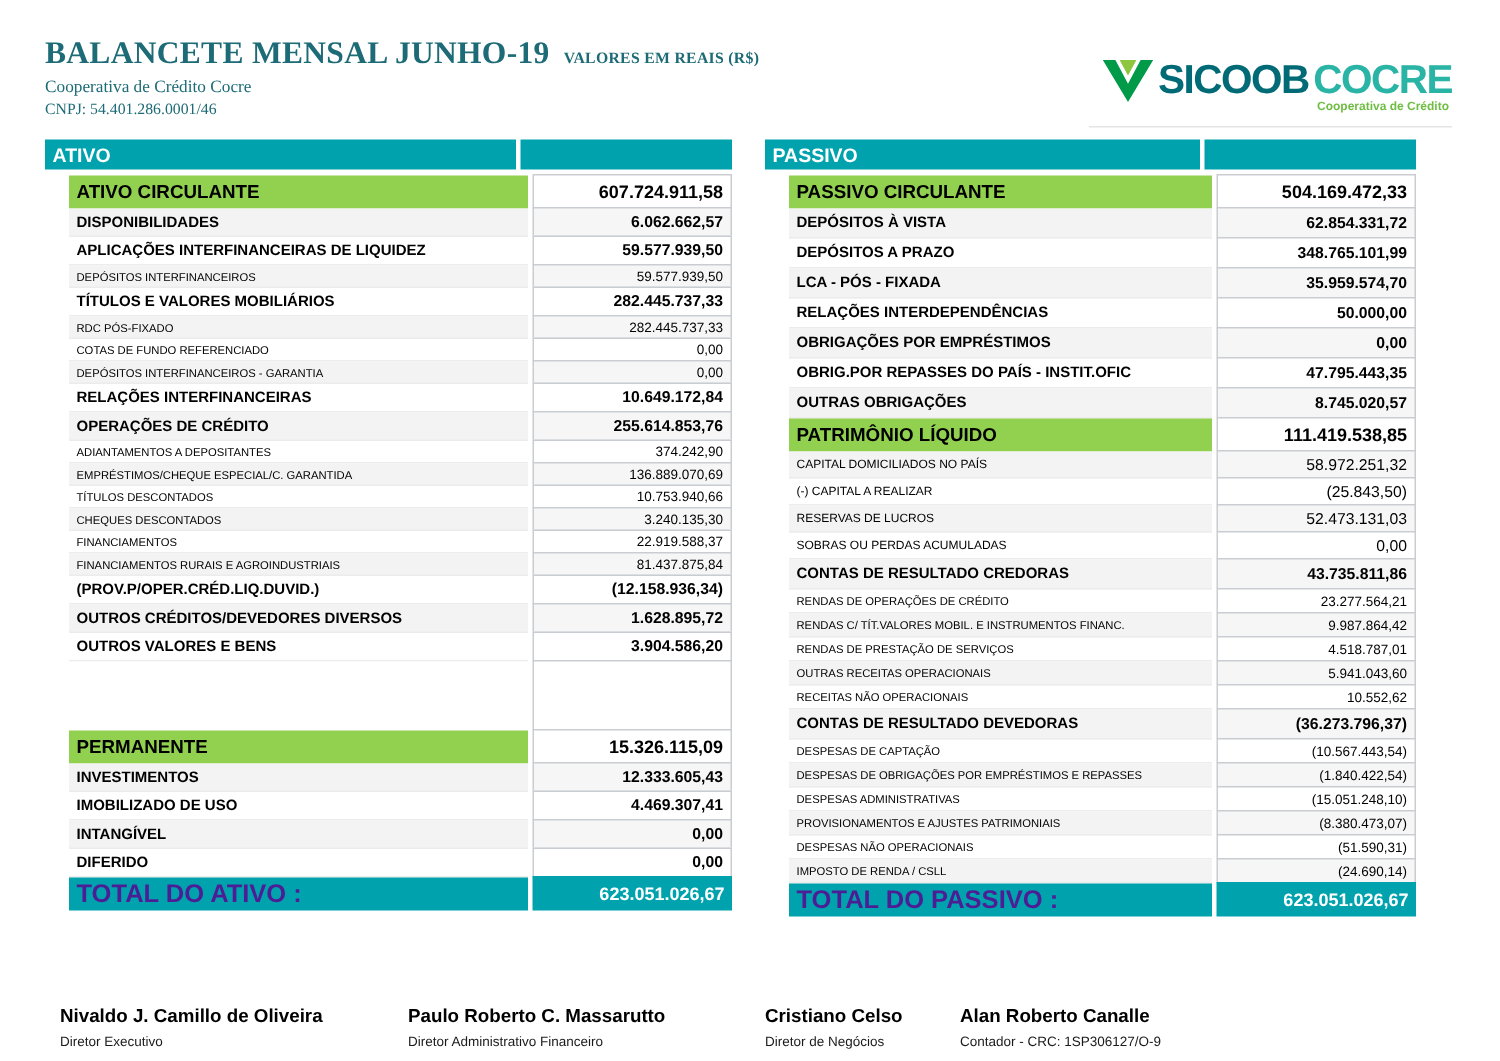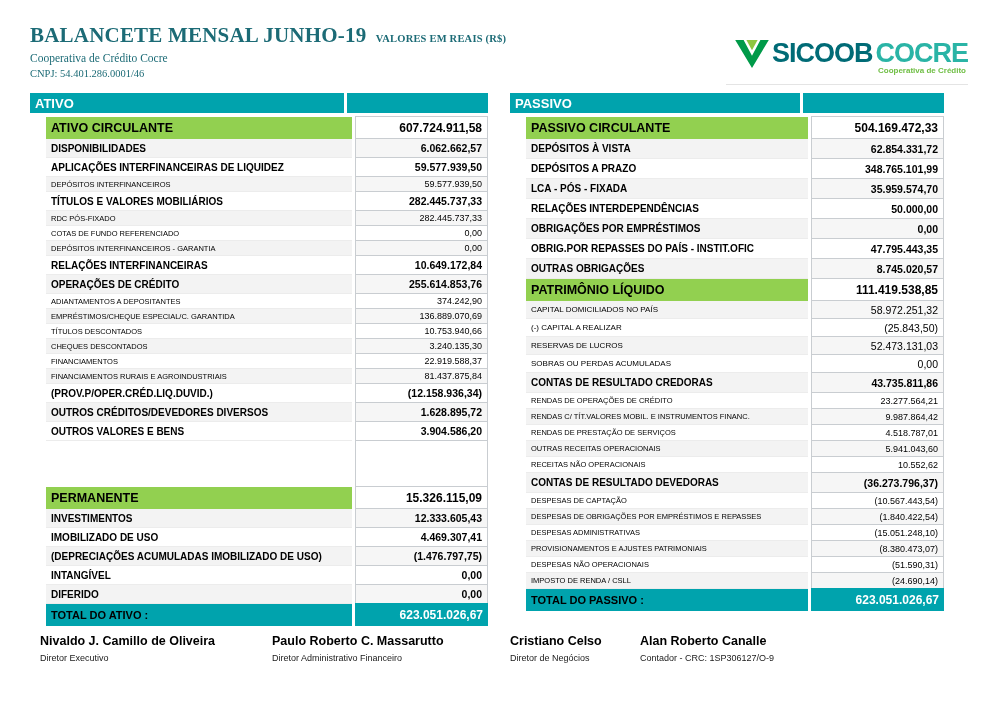--- a/index.html
+++ b/index.html
@@ -46,40 +46,40 @@
   .row.small .cl{font-size:7.5px;}
   .row.small .cv{font-size:9px;}
   .row.medium .cl{font-size:8px;}
   .row.medium .cv{font-size:10.5px;}
 
   .row.section .cl{background:var(--green,#92D050);font-weight:bold;font-size:12.5px;
                    border-bottom:none;color:#000;}
   .row.section .cv{font-weight:bold;font-size:12px;background:#fff;}
   .row.spacer .cl{background:#fff;border-bottom:none;}
   .row.spacer .cv{background:#fff;}
-  .row.total .cl{background:var(--teal,#00A3AD);color:#000000;font-weight:bold;font-size:11px;
+  .row.total .cl{background:var(--teal,#00A3AD);color:#4c1d95;font-weight:bold;font-size:17px;
                  border-bottom:none;}
   .row.total .cv{background:var(--teal,#00A3AD);color:#fff;font-weight:bold;font-size:12px;border:none;}
 
   
   .t-left  .row.section{height:22px;}
   .t-left  .row.bold{height:19px;}
   .t-left  .row.small{height:15px;}
   .t-left  .row.spacer{height:46px;}
   .t-left  .row.total{height:22px;}
   .t-right .row.section{height:22px;}
   .t-right .row.bold{height:20px;}
   .t-right .row.medium{height:18px;}
   .t-right .row.small{height:16px;}
   .t-right .row.total{height:22px;}
 
   
   .sigs{position:absolute;left:0;top:634px;width:1000px;height:45px;}
   .sig{position:absolute;top:0;}
-  .sig-name{font-weight:bold;font-size:12.5px;color:#000;}
+  .sig-name{font-weight:bold;font-size:12.5px;color:#000;margin-top:36px;}
   .sig-role{font-size:9px;color:#1a1a1a;margin-top:5px;}
   .sig-1{left:40px;} .sig-2{left:272px;} .sig-3{left:510px;} .sig-4{left:640px;}
 </style>
 </head>
 <body style="--teal: #00A3AD; --green: #92D050; --title_ink: #1C6B76; --logo_dark: #006B76; --logo_light: #2AB4A6; --logo_green: #6FBE44; --mark_dark: #009A49; --mark_light: #8DC63F;">
 
 <div class="page">
 
   <div class="doc-header">
     <div class="title">
@@ -194,24 +194,20 @@
         </div>
         <div class="row bold">
           <div class="cl">INVESTIMENTOS</div>
           <div class="cv">12.333.605,43</div>
         </div>
         <div class="row bold">
           <div class="cl">IMOBILIZADO DE USO</div>
           <div class="cv">4.469.307,41</div>
         </div>
         <div class="row bold">
-          <div class="cl">(DEPRECIAÇÕES ACUMULADAS IMOBILIZADO DE USO)</div>
-          <div class="cv">(1.476.797,75)</div>
-        </div>
-        <div class="row bold">
           <div class="cl">INTANGÍVEL</div>
           <div class="cv">0,00</div>
         </div>
         <div class="row bold">
           <div class="cl">DIFERIDO</div>
           <div class="cv">0,00</div>
         </div>
         <div class="row total">
           <div class="cl">TOTAL DO ATIVO :</div>
           <div class="cv">623.051.026,67</div>

